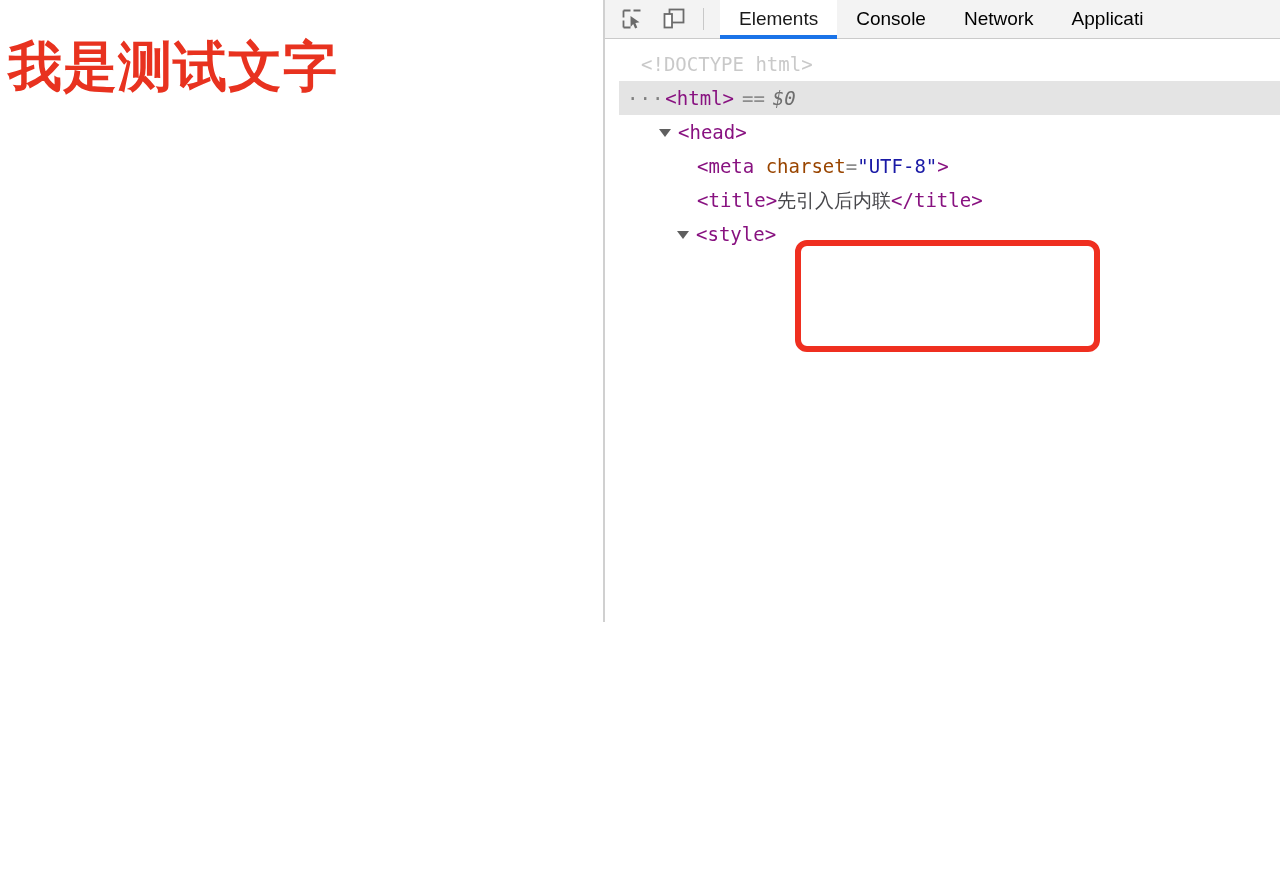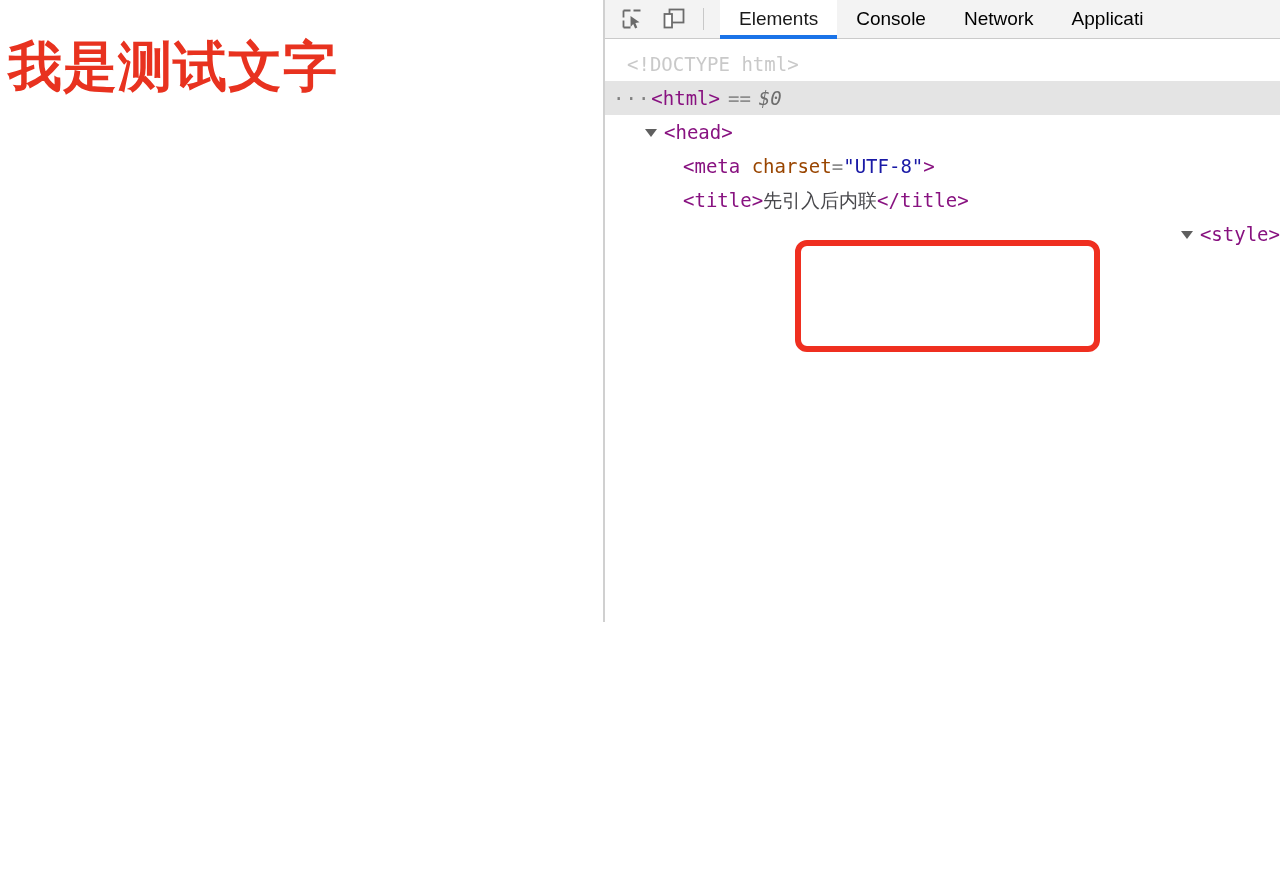--- a/index.html
+++ b/index.html
@@ -127,27 +127,28 @@
     font-size: 19px;
     line-height: 34px;
     color: #303030;
     white-space: nowrap;
   }
   .dom-line {
     position: relative;
     height: 34px;
     padding-left: 8px;
     white-space: nowrap;
+    margin-left: 14px;
   }
   .dom-line.selected {
     background: #e4e4e4;
   }
   .ind-0 { padding-left: 22px; }
   .ind-1 { padding-left: 40px; }
-  .ind-2 { padding-left: 58px; text-align: right; }
+  .ind-2 { padding-left: 58px; }
   .ind-3 { padding-left: 78px; }
 
   .tri {
     display: inline-block;
     width: 0;
     height: 0;
     border-left: 7px solid #5f5f5f;
     border-top: 5px solid transparent;
     border-bottom: 5px solid transparent;
     margin-right: 7px;

